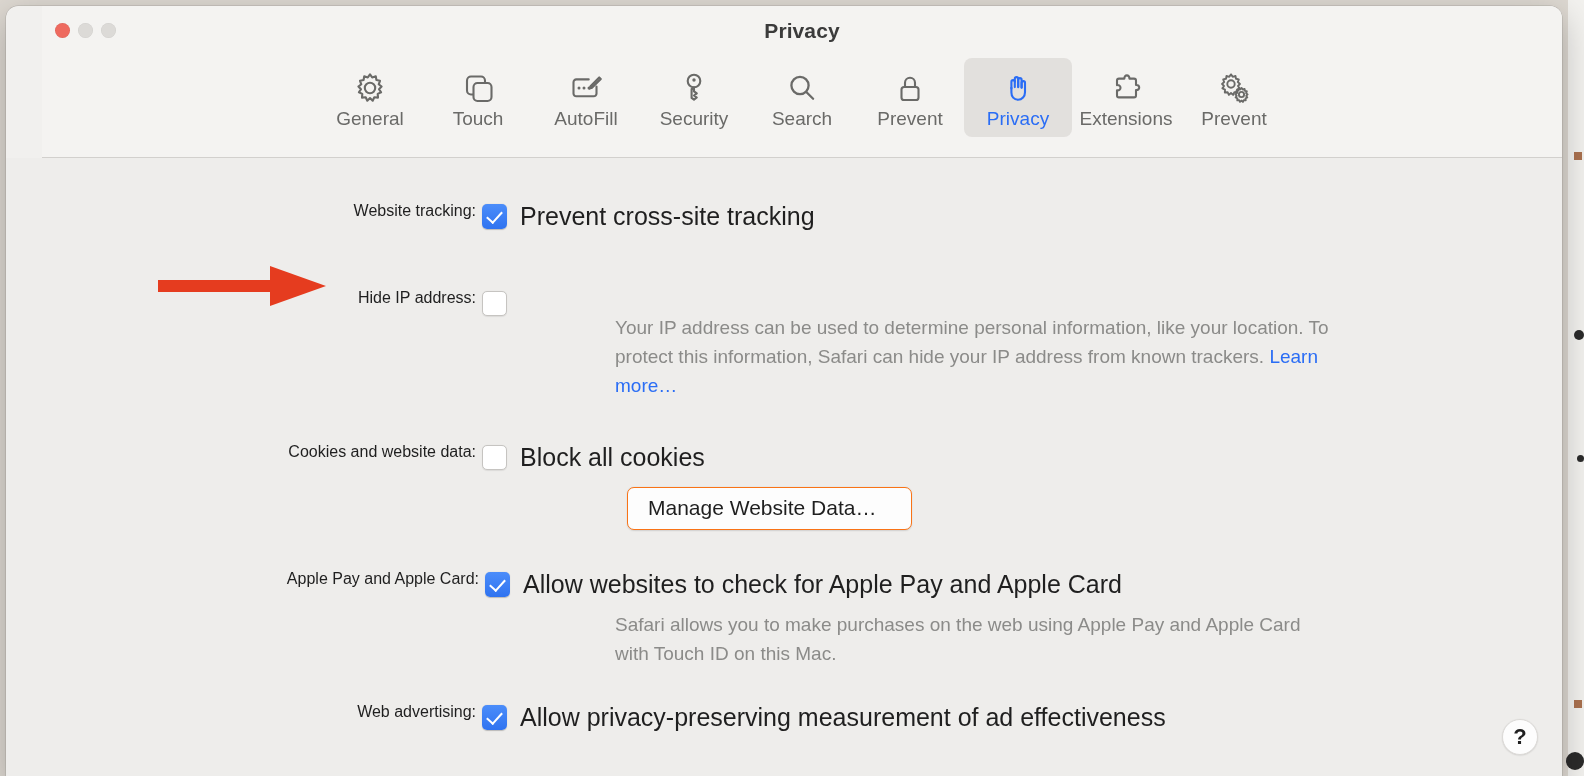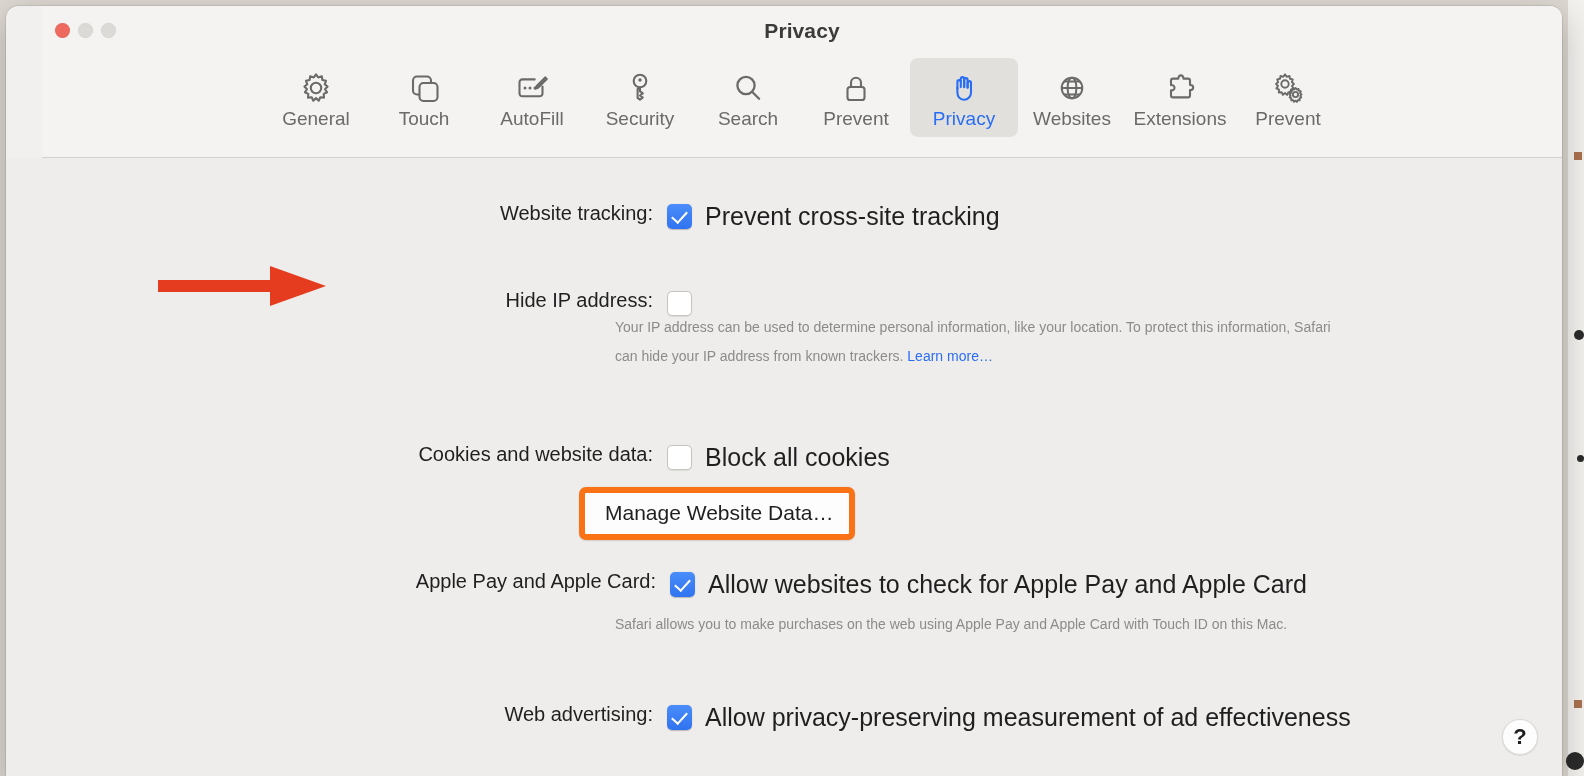--- a/index.html
+++ b/index.html
@@ -141,25 +141,25 @@
     height: 625px;
     background: #eeedeb;
   }
 
   .row {
     position: absolute;
     display: flex;
     align-items: flex-start;
   }
   .row-label {
-    width: 661px;
+    width: 476px;
     text-align: right;
-    font-size: 20px;
+    font-size: 16px;
     color: #1f1f1f;
-    padding-right: 14px;
+    padding-right: 6px;
     box-sizing: border-box;
     white-space: nowrap;
   }
 
   .ctrl { display: flex; align-items: flex-start; gap: 13px; }
 
   .checkbox {
     width: 25px;
     height: 25px;
     border-radius: 5px;
@@ -191,42 +191,43 @@
 
   .cb-text {
     font-size: 25px;
     color: #1f1f1f;
     white-space: nowrap;
     line-height: 28px;
   }
 
   .helptext {
     position: absolute;
-    font-size: 14px;
+    font-size: 19px;
     color: #8b8b89;
     line-height: 29px;
     width: 720px;
   }
   .helptext a {
     color: #2a6df5;
     text-decoration: none;
   }
 
   .push-button {
     position: absolute;
     background: #fdfdfd;
-    border: 6px solid #f97316;
+    border: 1px solid #f97316;
     border-radius: 7px;
     font-size: 21px;
     color: #1f1f1f;
     font-family: "Liberation Sans", sans-serif;
-    padding: 8px 16px 9px 20px;
+    padding: 8px 35px 9px 20px;
     box-shadow: 0 .5px 1.5px rgba(0,0,0,.12);
     white-space: nowrap;
     cursor: default;
+    margin-left: 48px;
   }
 
   .help-button {
     position: absolute;
     right: 24px;
     bottom: 28px;
     width: 34px;
     height: 34px;
     border-radius: 50%;
     background: #fdfdfd;
@@ -347,30 +348,20 @@
             <svg width="40" height="40" viewBox="0 0 40 40" fill="none" stroke="#2a6df5" stroke-width="2.1" stroke-linecap="round" stroke-linejoin="round">
               <path d="M13.4 20.4v-6.6a1.7 1.7 0 0 1 3.4 0"></path>
               <path d="M16.8 19.1v-8.3a1.7 1.7 0 0 1 3.4 0v8"></path>
               <path d="M20.2 19.2v-7.4a1.7 1.7 0 0 1 3.4 0v7.6"></path>
               <path d="M23.6 19.8v-5a1.7 1.7 0 0 1 3.4 0v9.4c0 4.2-2.9 7.5-7 7.5s-6.6-3-6.6-7.3v-4.6"></path>
             </svg>
           </span>
           <span class="tab-label">Privacy</span>
         </div>
 
-        <div class="tab">
-          <span class="glyph">
-            <svg width="40" height="40" viewBox="0 0 40 40" fill="none" stroke="#6a6a68" stroke-width="2">
-              <circle cx="20" cy="20" r="10.3"></circle>
-              <ellipse cx="20" cy="20" rx="4.4" ry="10.3"></ellipse>
-              <path d="M9.8 20h20.4M12 13.6h16M12 26.4h16"></path>
-            </svg>
-          </span>
-          <span class="tab-label">Websites</span>
-        </div>
 
         <div class="tab">
           <span class="glyph">
             <svg width="40" height="40" viewBox="0 0 40 40" fill="none" stroke="#6a6a68" stroke-width="2.1" stroke-linejoin="round">
               <path d="M11 12.6a2 2 0 0 1 2-2h5.4c-.2-2.2 1.1-3.2 2.5-3.2s2.7 1 2.5 3.2H28a2 2 0 0 1 2 2V17c2.2-.2 3.2 1.1 3.2 2.5s-1 2.7-3.2 2.5v5.4a2 2 0 0 1-2 2H13a2 2 0 0 1-2-2v-5.1c2.3.3 3.5-1 3.5-2.6s-1.2-2.9-3.5-2.6z"></path>
             </svg>
           </span>
           <span class="tab-label">Extensions</span>
         </div>
 

